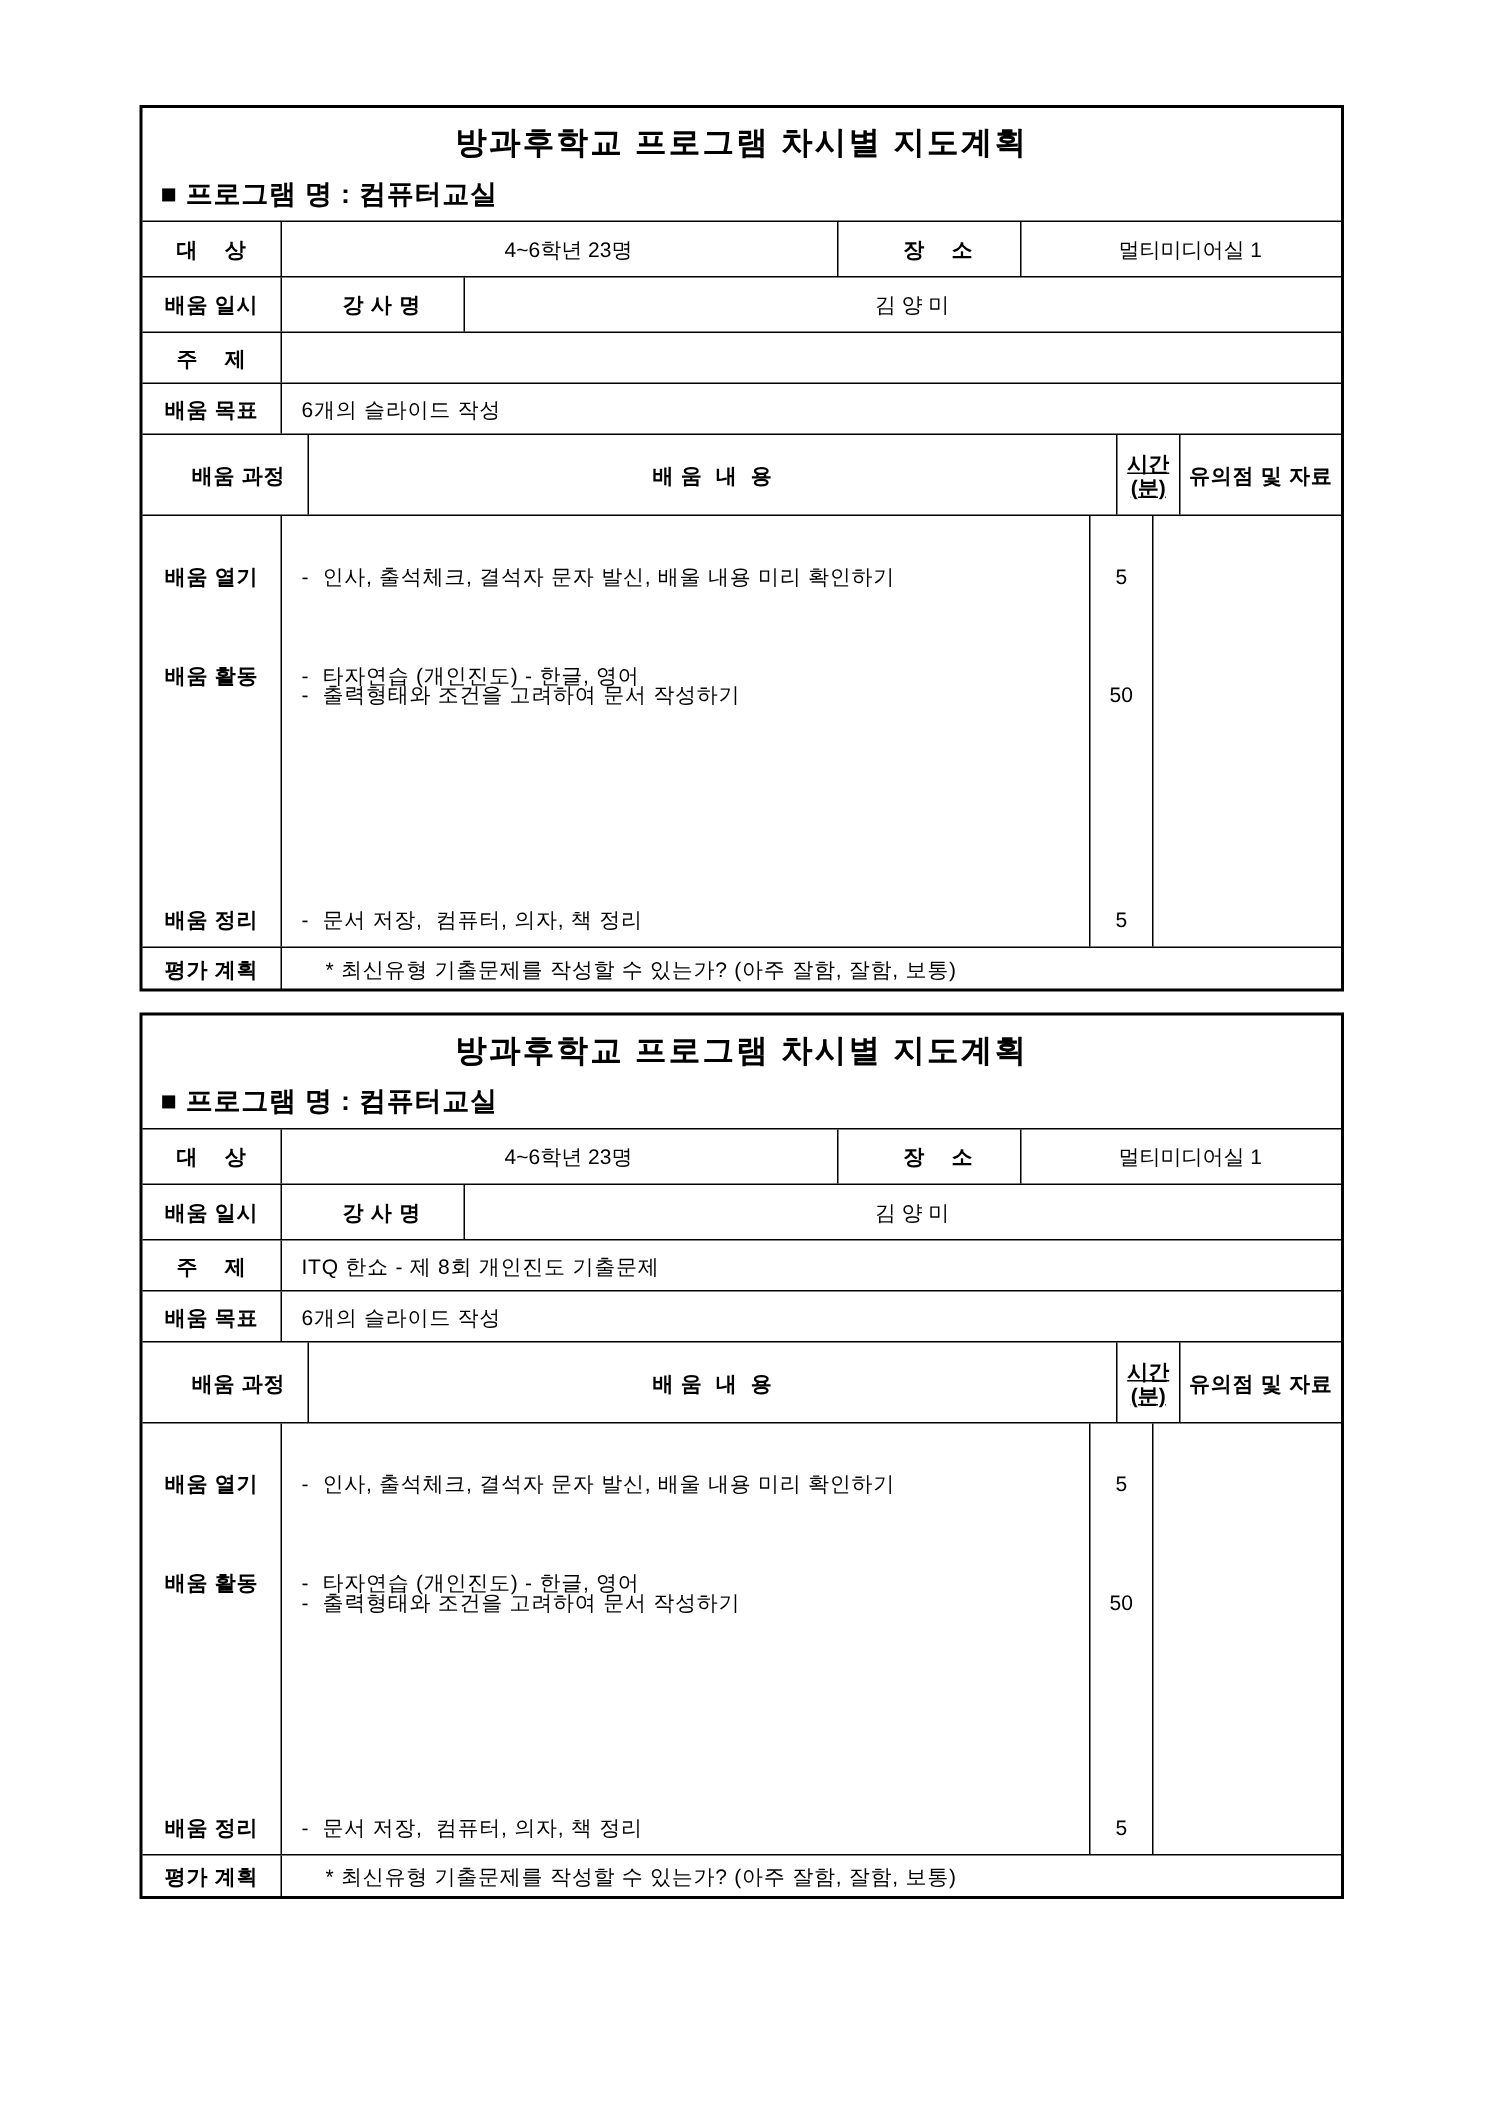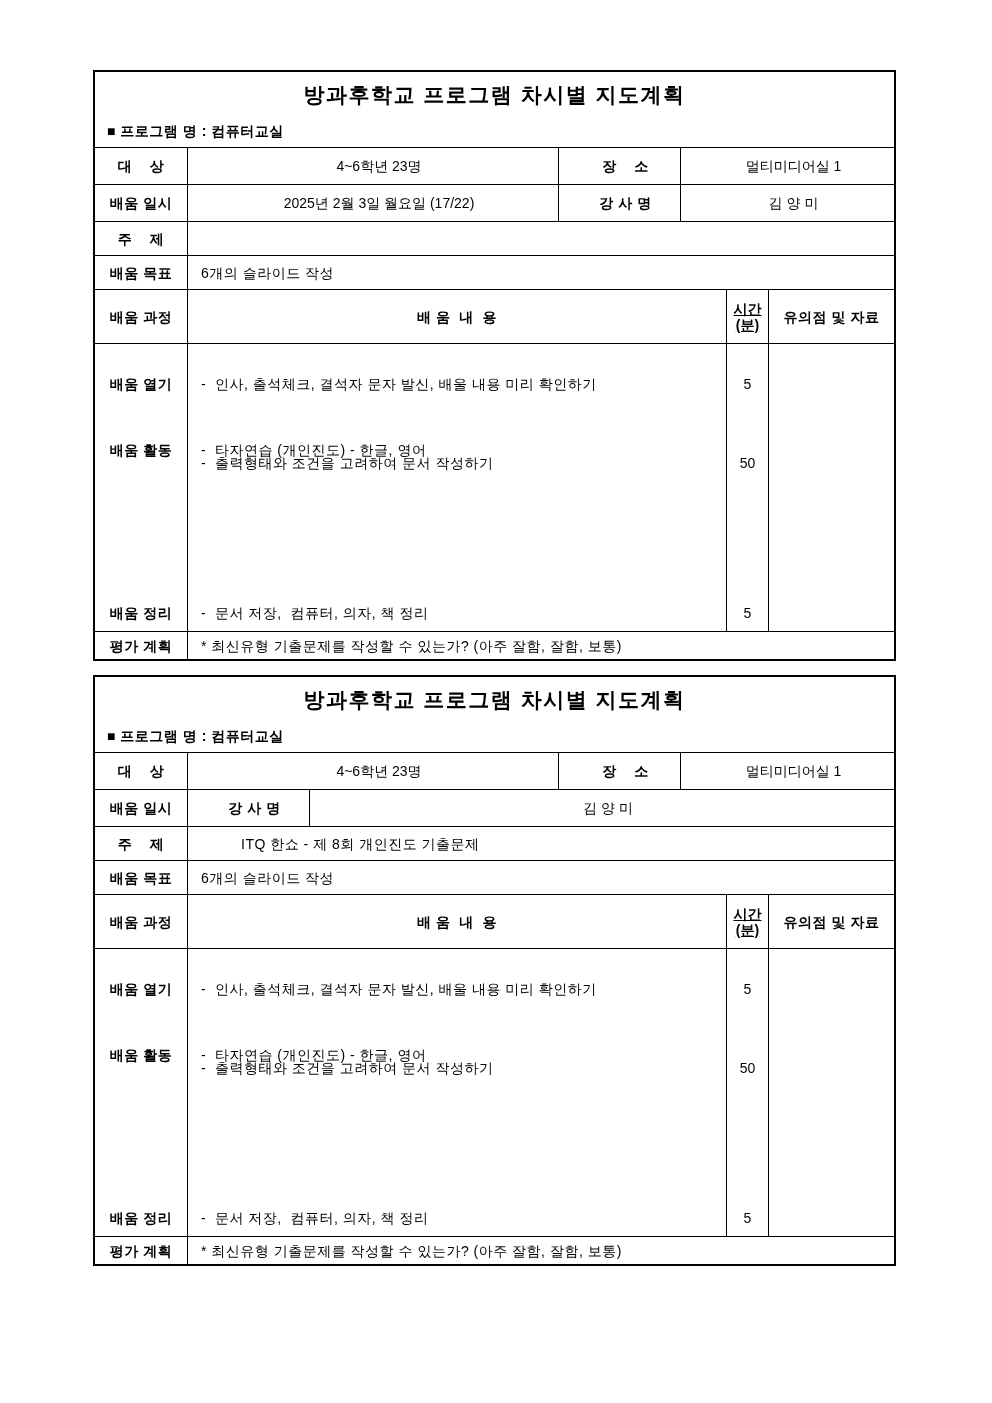--- a/index.html
+++ b/index.html
@@ -13,21 +13,21 @@
 
   .plan-table {
     position: absolute; left: 93px; width: 803px; height: 591px;
     border: 2px solid #000; background: #fff;
     display: flex; flex-direction: column;
   }
   .plan-table.first  { top: 70px; }
   .plan-table.second { top: 675px; }
 
   .row { display: flex; border-bottom: 1px solid #000; flex-shrink: 0; }
-  .row.lastrow { border-bottom: none; }
+  .row.lastrow { border-bottom: none; gap: 16px; }
 
   .cell {
     border-right: 1px solid #000;
     display: flex; align-items: center;
     font-size: 14px; line-height: 20px;
     white-space: pre; overflow: hidden;
   }
   .cell.lastcell { border-right: none; }
 
   .label  { font-weight: bold; justify-content: center; letter-spacing: 0.5px; }
@@ -40,36 +40,36 @@
   .w-l2    { width: 110px; }
   .w-v2    { flex: 1; }
   .w-content { width: 539px; }
   .w-time  { width: 42px; text-decoration: underline; }
   .w-notes { flex: 1; }
   .w-rest  { flex: 1; }
 
   
   .h-title   { height: 76px; }
   .h-info    { height: 37px; gap: 12px; }
-  .h-subject { height: 34px; gap: 40px; }
+  .h-subject { height: 34px; }
   .h-goal    { height: 34px; }
-  .h-header  { height: 54px; }
+  .h-header  { height: 54px; padding-left: 18px; }
   .h-content { height: 288px; }
   .h-eval    { height: 28px; }
 
   .title-block {
     display: flex; flex-direction: column;
     padding: 9px 12px 6px 12px;
   }
   .doc-title {
     font-size: 21px; font-weight: bold; text-align: center;
     letter-spacing: 1.5px; white-space: pre;
   }
   .program-name {
-    font-size: 14px; font-weight: bold; margin-top: auto;
+    font-size: 18px; font-weight: bold; margin-top: auto;
     letter-spacing: 0.5px; white-space: pre;
   }
 
   .time-head {
     flex-direction: column; justify-content: center;
     font-weight: bold; line-height: 16px; letter-spacing: 0;
   }
 
   .h-content .cell { position: relative; align-items: flex-start; }
   .abs { position: absolute; line-height: 20px; white-space: pre; }
@@ -95,21 +95,20 @@
 
     <div class="row h-info">
       <div class="cell label w-label">대    상</div>
       <div class="cell center w-v1">4~6학년 23명</div>
       <div class="cell label w-l2">장    소</div>
       <div class="cell center w-v2 lastcell">멀티미디어실 1</div>
     </div>
 
     <div class="row h-info">
       <div class="cell label w-label">배움 일시</div>
-      <div class="cell center w-v1">2025년 2월 3일 월요일 (17/22)</div>
       <div class="cell label w-l2">강 사 명</div>
       <div class="cell center w-v2 lastcell">김 양 미</div>
     </div>
 
     <div class="row h-subject">
       <div class="cell label w-label">주    제</div>
     </div>
 
     <div class="row h-goal">
       <div class="cell label w-label">배움 목표</div>

